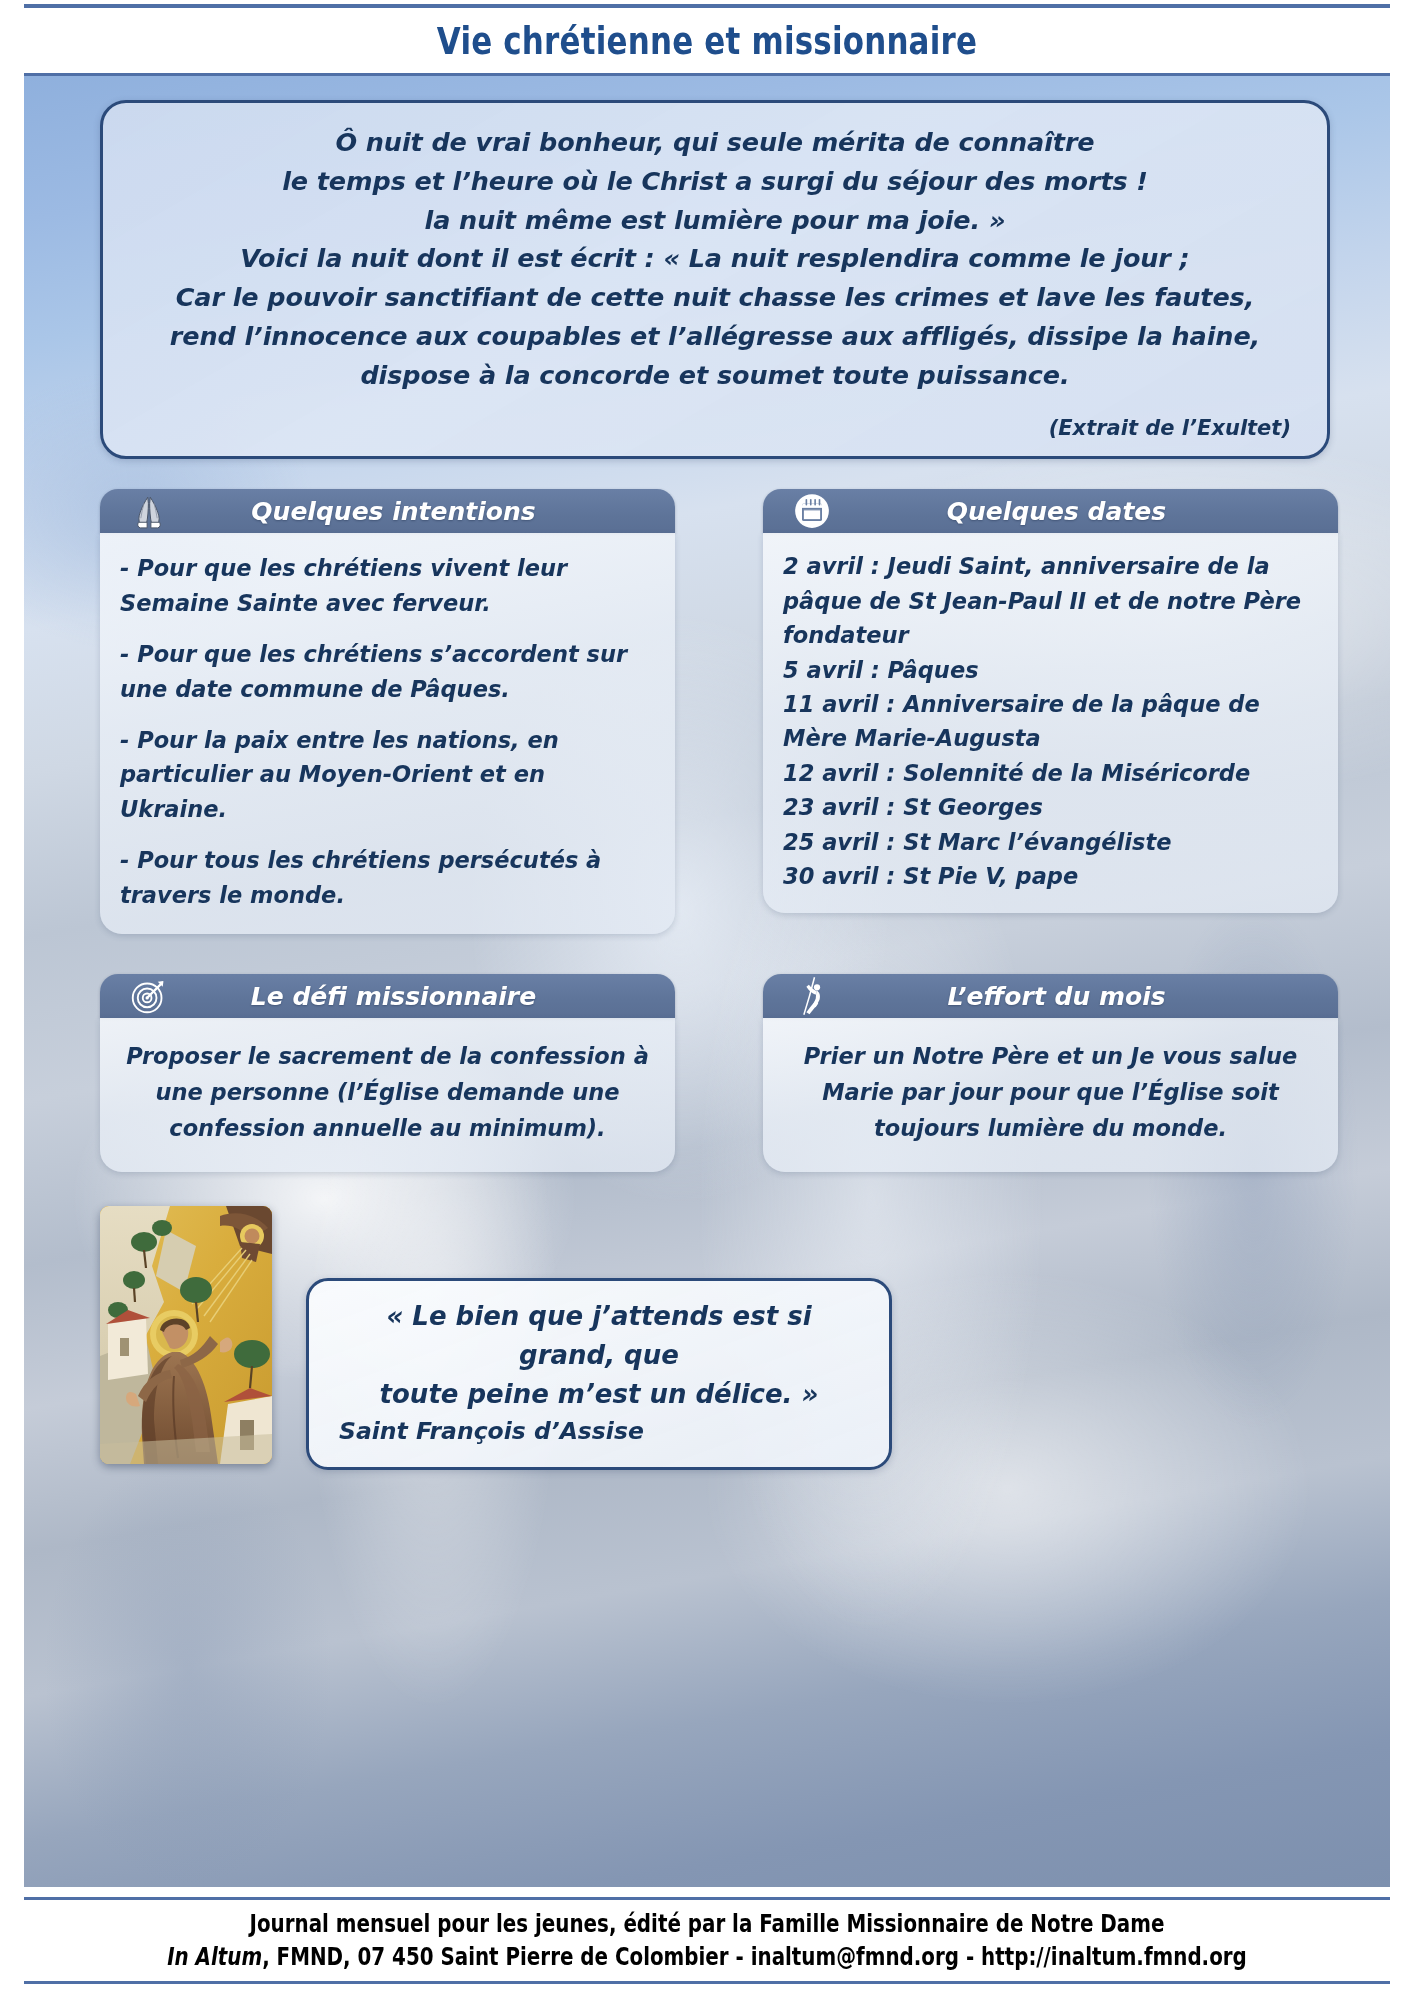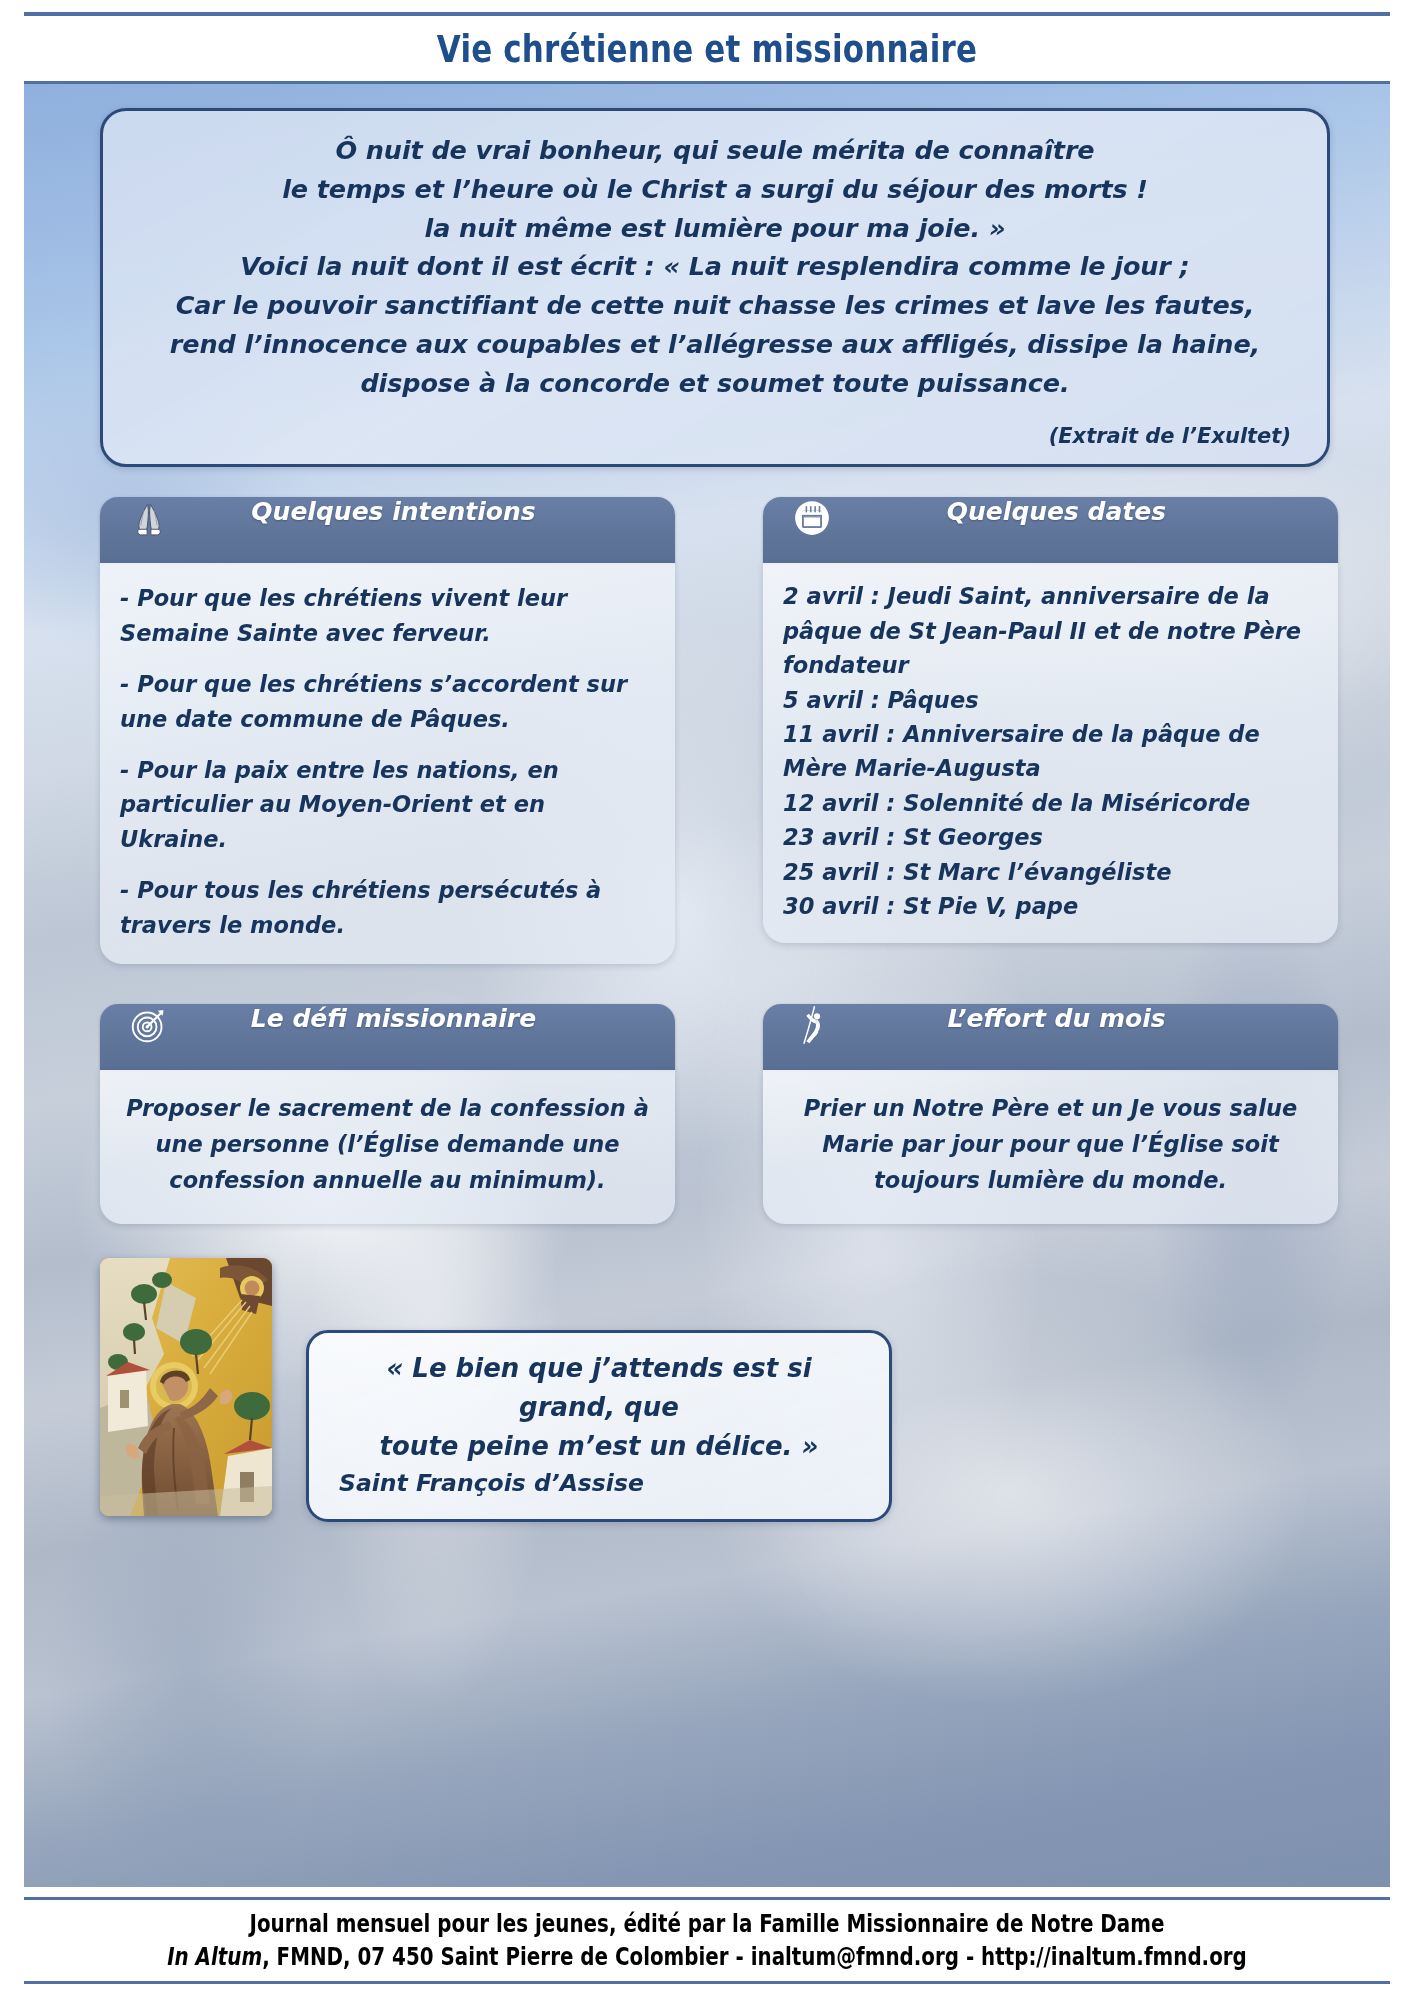--- a/index.html
+++ b/index.html
@@ -12,21 +12,21 @@
   }
 
   
   .page{
     position:absolute;inset:0;
     display:flex;flex-direction:column;
     padding:0 24px;box-sizing:border-box;
   }
 
   
-  .header-block{flex:0 0 auto;padding-top:12px;}
+  .header-block{flex:0 0 auto;padding-top:4px;}
   .rule{height:4px;background:#4f6fa6;width:100%;}
   .rule.thin{height:3px;}
   .page-title{
     text-align:center;
     color:#1f4e8c;
     font-size:37px;
     font-weight:bold;
     letter-spacing:.2px;
     font-family:"DejaVu Sans Condensed","Liberation Sans Narrow","Liberation Sans",sans-serif;
     padding:12px 0 10px;
@@ -110,24 +110,24 @@
   
   .cards{
     display:grid;
     grid-template-columns:1fr 1fr;
     column-gap:88px;
     margin:30px 18px 0 42px;
     align-items:start;
   }
   .card{ margin-bottom:0; }
   .card-head{
-    display:flex;align-items:flex-start;
+    display:flex;align-items:center;
     background:linear-gradient(180deg,#697fa5,#5e7499 60%,#5a6f94);
     border-radius:18px 18px 0 0;
-    height:66px;
+    height:44px;
     padding:0 28px;
     box-shadow:0 1px 3px rgba(30,45,75,.3);
   }
   .card-head .icon{
     width:42px;height:42px;flex:0 0 42px;
     display:flex;align-items:center;justify-content:center;
   }
   .card-head .icon svg{width:40px;height:40px;display:block;}
   .card-title{
     flex:1 1 auto;

